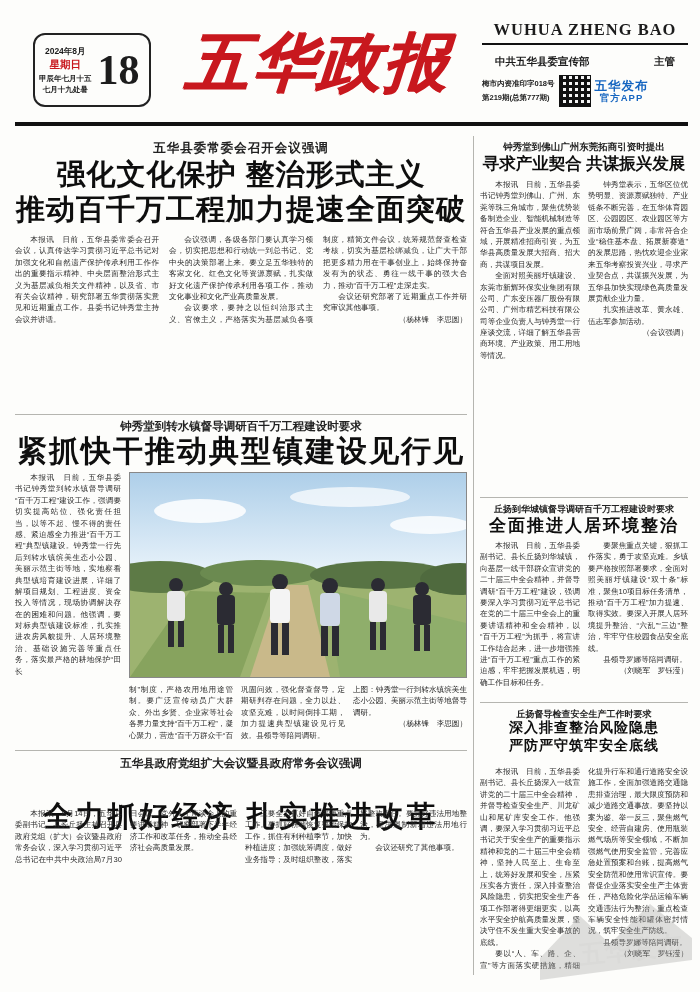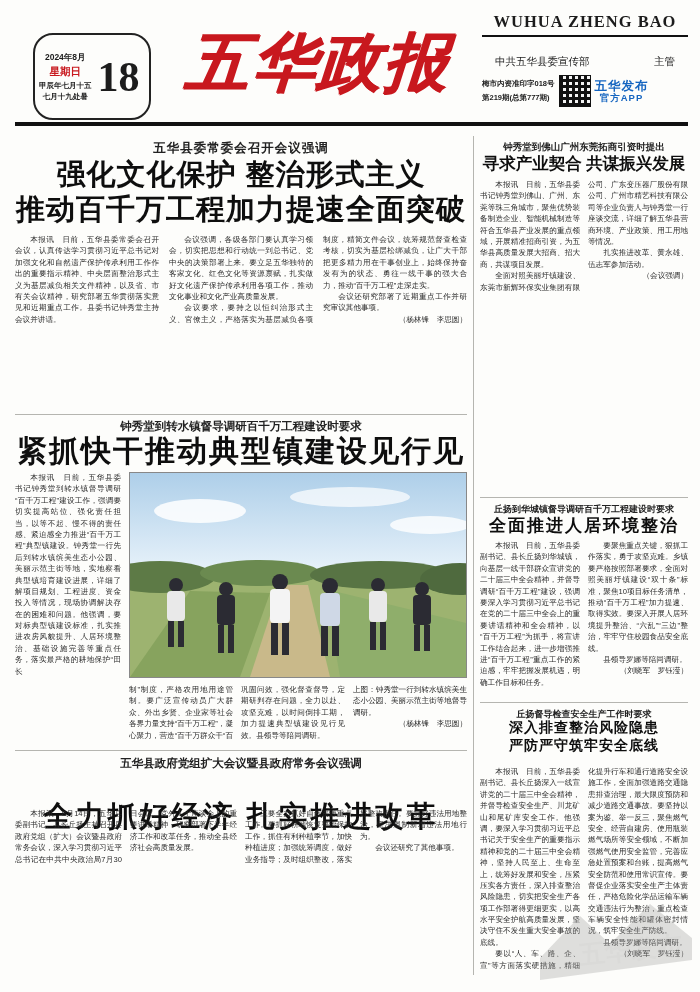--- a/index.html
+++ b/index.html
@@ -4,44 +4,44 @@
 <style>
   * { margin:0; padding:0; box-sizing:border-box; }
   html,body { background:#e8e8e4; }
   body { font-family:"Liberation Sans", sans-serif; }
   .page {
     position:relative; width:700px; height:992px; margin:0 auto;
     background:#fdfdfb; overflow:hidden; color:#1c1c1c;
   }
   
   .datebox {
-    position:absolute; left:33px; top:33px; width:118px; height:87px;
-    border:2px solid #222; border-radius:20px; display:flex; align-items:center;
+    position:absolute; left:33px; top:33px; width:118px; height:74px;
+    border:2px solid #222; border-radius:12px; display:flex; align-items:center;
     padding:4px 6px 4px 4px; gap:6px;
   }
   .datebox .stack { display:flex; flex-direction:column; line-height:1.5; text-align:center; }
   .d-ym { font-size:8.5px; font-weight:bold; }
   .d-week { font-size:10.5px; font-weight:bold; color:#c8181e; }
   .d-lunar { font-size:7.5px; font-weight:bold; }
   .d-day { font-size:42px; font-weight:bold; font-family:"Liberation Serif", serif; line-height:1; }
   .brand {
     position:absolute; left:160px; top:12px; width:315px; height:100px;
     display:flex; align-items:center; justify-content:center;
     font-family:"DejaVu Serif", serif; font-weight:bold; font-style:italic;
     color:#c8181e; font-size:64px; letter-spacing:2px;
     text-shadow:1px 1px 0 #c8181e; transform:skewX(-4deg);
     white-space:nowrap;
   }
-  .mast-right { position:absolute; left:482px; top:12px; width:206px; }
+  .mast-right { position:absolute; left:482px; top:20px; width:206px; }
   .mast-en {
     font-family:"Liberation Serif", serif; font-weight:bold; font-size:16.5px;
     letter-spacing:1px; text-align:center; border-bottom:2px solid #111;
     padding-bottom:3px; white-space:nowrap;
   }
-  .mast-org { margin-top:16px; font-size:10.5px; font-weight:normal; line-height:1.65; }
+  .mast-org { margin-top:8px; font-size:10.5px; font-weight:bold; line-height:1.65; }
   .mast-org .row { display:flex; justify-content:space-between; width:180px; margin:0 auto; }
   .mast-meta { margin-top:6px; display:flex; align-items:center; gap:5px; }
   .mast-license { font-size:7.5px; font-weight:bold; line-height:1.9; white-space:nowrap; }
   .qr {
     width:30px; height:30px; flex:0 0 30px;
     background:
       repeating-linear-gradient(0deg,#111 0 3px,transparent 3px 6px),
       repeating-linear-gradient(90deg,#111 0 3px,#f4f4f4 3px 6px);
     outline:1px solid #111;
   }
@@ -240,20 +240,21 @@
     <p>本报讯　8月14日，五华县委副书记、县长丘扬主持召开县政府党组（扩大）会议暨县政府常务会议，深入学习贯彻习近平总书记在中共中央政治局7月30日会议、党外人士座谈会上的重要讲话精神，研究部署下半年经济工作和改革任务，推动全县经济社会高质量发展。</p>
     <p>三要全力抓好自然资源重点工作。要抓好耕地恢复整治保护工作，抓住有利种植季节，加快种植进度；加强统筹调度，做好业务指导；及时组织整改，落实好整改责任。要抓好违法用地整治，坚决遏制新增违法用地行为。</p>
     <p>会议还研究了其他事项。</p>
   </div>
 
   <div class="kicker r-kicker r1-kicker">钟秀堂到佛山广州东莞拓商引资时提出</div>
   <div class="headline r1-headline">寻求产业契合 共谋振兴发展</div>
   <div class="bodytxt r1-body">
     <p>本报讯　日前，五华县委书记钟秀堂到佛山、广州、东莞等珠三角城市，聚焦优势装备制造企业、智能机械制造等符合五华县产业发展的重点领域，开展精准招商引资，为五华县高质量发展大招商、招大商，共谋项目发展。</p>
     <p>全面对照美丽圩镇建设、东莞市新辉环保实业集团有限公司、广东变压器厂股份有限公司、广州市精艺科技有限公司等企业负责人与钟秀堂一行座谈交流，详细了解五华县营商环境、产业政策、用工用地等情况。</p>
+    <p>钟秀堂表示，五华区位优势明显、资源禀赋独特、产业链条不断完善，在五华体育园区、公园园区、农业园区等方面市场前景广阔，非常符合企业“稳住基本盘、拓展新赛道”的发展思路，热忱欢迎企业家来五华考察投资兴业，寻求产业契合点，共谋振兴发展，为五华县加快实现绿色高质量发展贡献企业力量。</p>
     <p>扎实推进改革、黄永雄、伍志军参加活动。</p>
     <p class="byline">（会议强调）</p>
   </div>
   <div class="hdiv hdiv-r1"></div>
 
   <div class="kicker r2-kicker">丘扬到华城镇督导调研百千万工程建设时要求</div>
   <div class="headline r2-headline">全面推进人居环境整治</div>
   <div class="bodytxt r2-body">
     <p>本报讯　日前，五华县委副书记、县长丘扬到华城镇，向基层一线干部群众宣讲党的二十届三中全会精神，并督导调研“百千万工程”建设，强调要深入学习贯彻习近平总书记在党的二十届三中全会上的重要讲话精神和全会精神，以“百千万工程”为抓手，将宣讲工作结合起来，进一步增强推进“百千万工程”重点工作的紧迫感，牢牢把握发展机遇，明确工作目标和任务。</p>
     <p>要聚焦重点关键，狠抓工作落实，勇于攻坚克难。乡镇要严格按照部署要求，全面对照美丽圩镇建设“双十条”标准，聚焦10项目标任务清单，推动“百千万工程”加力提速、取得实效。要深入开展人居环境提升整治、“六乱”“三边”整治，牢牢守住校园食品安全底线。</p>

